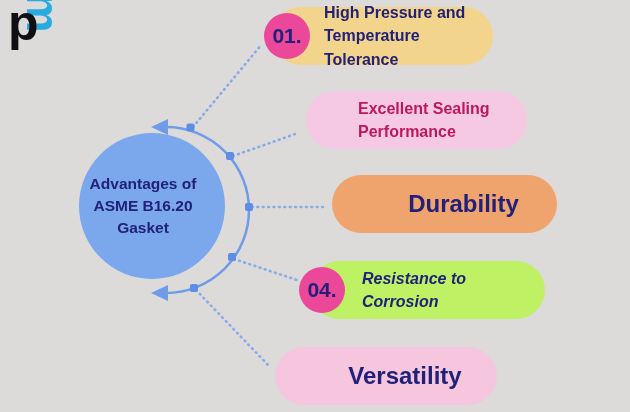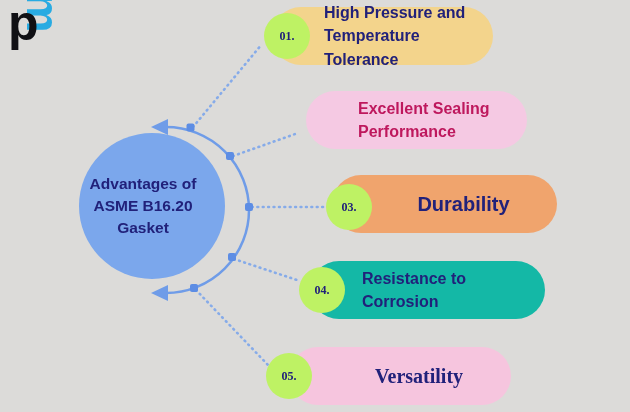--- a/index.html
+++ b/index.html
@@ -39,32 +39,32 @@
   
   .pill {
     position: absolute; height: 58px; border-radius: 29px;
     display: flex; align-items: center; justify-content: center;
     padding-left: 52px; padding-right: 14px; box-sizing: border-box;
   }
   .pill-label {
     max-width: 186px; text-align: left;
     font-weight: bold; font-size: 16px; line-height: 1.45;
   }
-  .pill-label.big { font-size: 20px; max-width: 220px; }
+  .pill-label.big { font-size: 24px; max-width: 220px; }
   .pill-1 { left: 272px; top: 7px;   width: 221px; }
   .pill-2 { left: 306px; top: 91px;  width: 221px; }
   .pill-3 { left: 332px; top: 175px; width: 225px; }
   .pill-4 { left: 310px; top: 261px; width: 235px; }
-  .pill-5 { left: 289px; top: 347px; width: 222px; font-family: Liberation Serif, serif; }
+  .pill-5 { left: 275px; top: 347px; width: 222px; }
   
   .num {
     position: absolute; width: 46px; height: 46px; border-radius: 50%;
-    background: #bef264;
+    background: #ec4899;
     display: flex; align-items: center; justify-content: center;
-    font-weight: bold; font-size: 12px; font-family: Liberation Serif, serif;
+    font-weight: bold; font-size: 21px;
   }
   .num-1 { left: 264px; top: 13px; }
   .num-2 { left: 297px; top: 100px; }
   .num-3 { left: 326px; top: 184px; }
   .num-4 { left: 299px; top: 267px; }
   .num-5 { left: 266px; top: 353px; }
 </style>
 </head>
 <body>
 
@@ -104,25 +104,23 @@
 
   <div class="pill pill-1" style="background-color: rgb(243, 212, 140);">
     <div class="pill-label" style="color: rgb(33, 33, 122);">High Pressure and Temperature Tolerance</div>
   </div>
   <div class="pill pill-2" style="background-color: rgb(245, 201, 227);">
     <div class="pill-label" style="color: #be185d;">Excellent Sealing Performance</div>
   </div>
   <div class="pill pill-3" style="background-color: rgb(240, 164, 109);">
     <div class="pill-label big" style="color: rgb(33, 33, 122);">Durability</div>
   </div>
-  <div class="pill pill-4" style="background-color: #14b8a6;">
+  <div class="pill pill-4" style="background-color: #bef264; font-style: italic;">
     <div class="pill-label" style="color: rgb(33, 33, 122);">Resistance to Corrosion</div>
   </div>
   <div class="pill pill-5" style="background-color: rgb(246, 197, 222);">
     <div class="pill-label big" style="color: rgb(33, 33, 122);">Versatility</div>
   </div>
 
   <div class="num num-1" style="color: rgb(33, 33, 122);">01.</div>
-  <div class="num num-3" style="color: rgb(33, 33, 122);">03.</div>
   <div class="num num-4" style="color: rgb(33, 33, 122);">04.</div>
-  <div class="num num-5" style="color: rgb(33, 33, 122);">05.</div>
 
 </div>
 
 </body></html>

